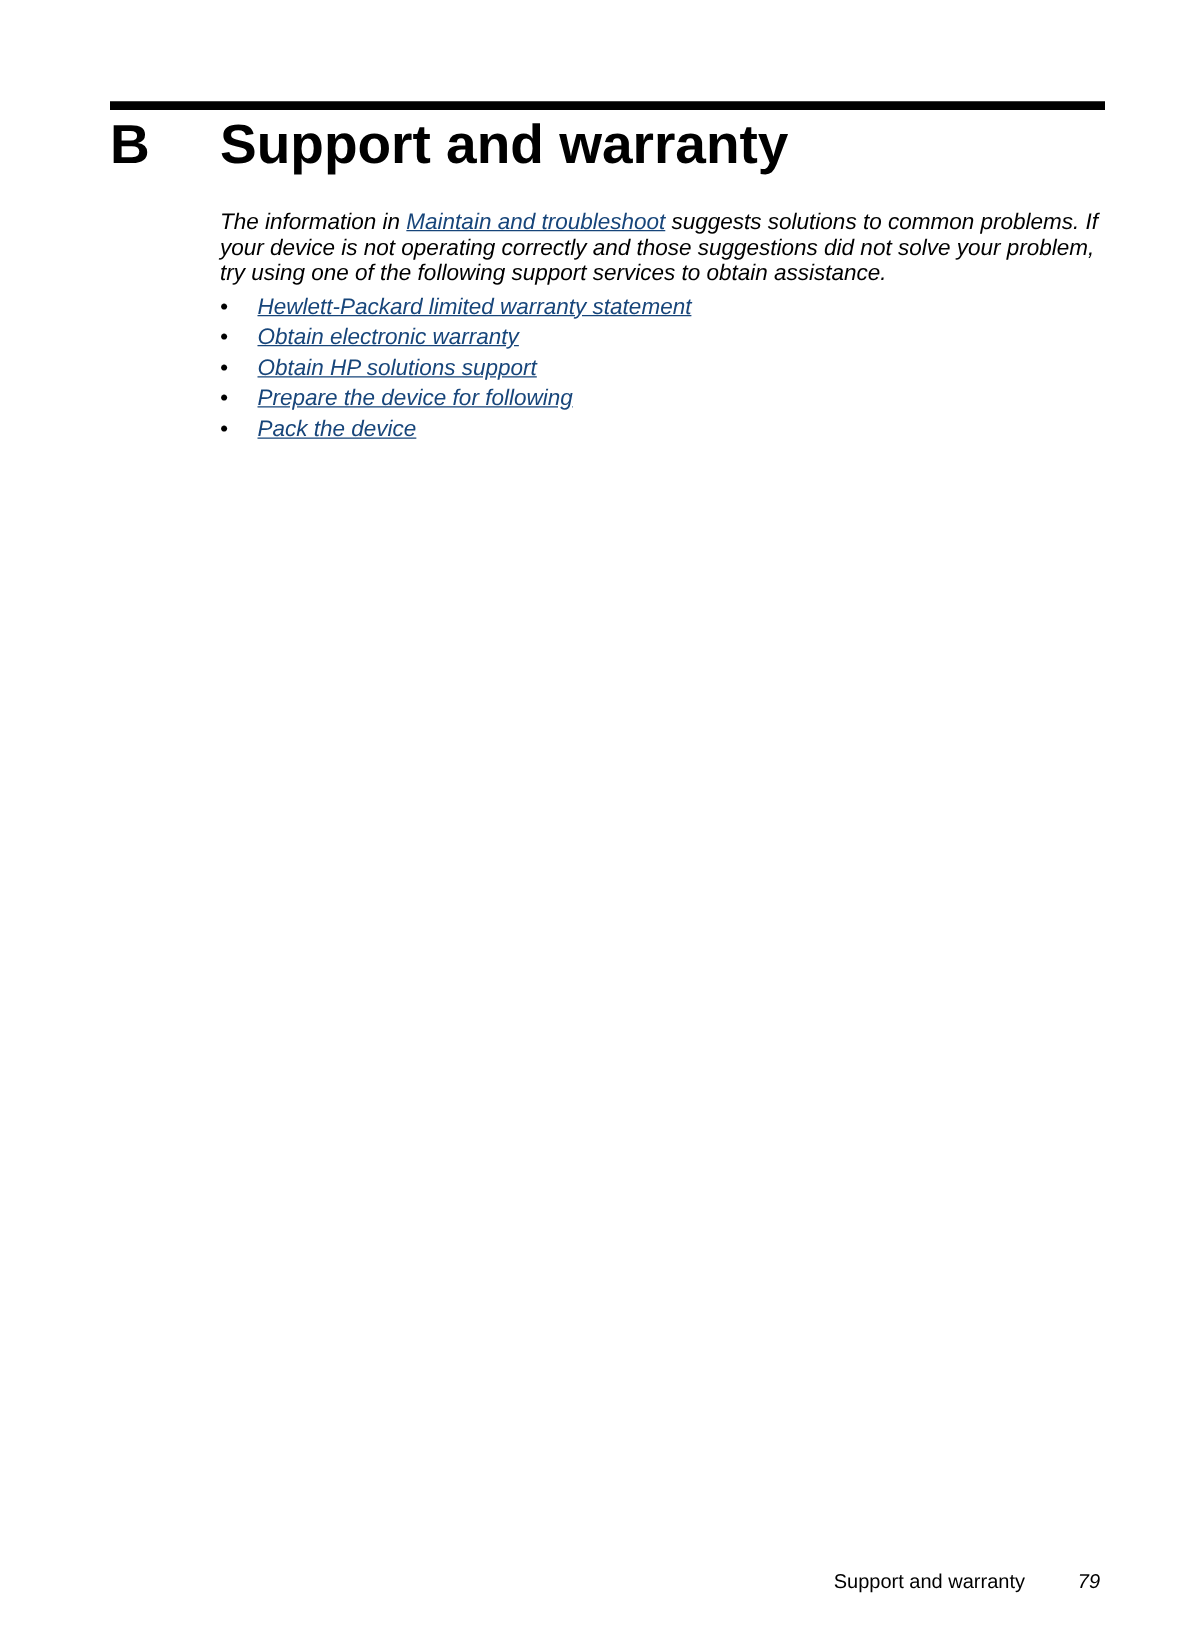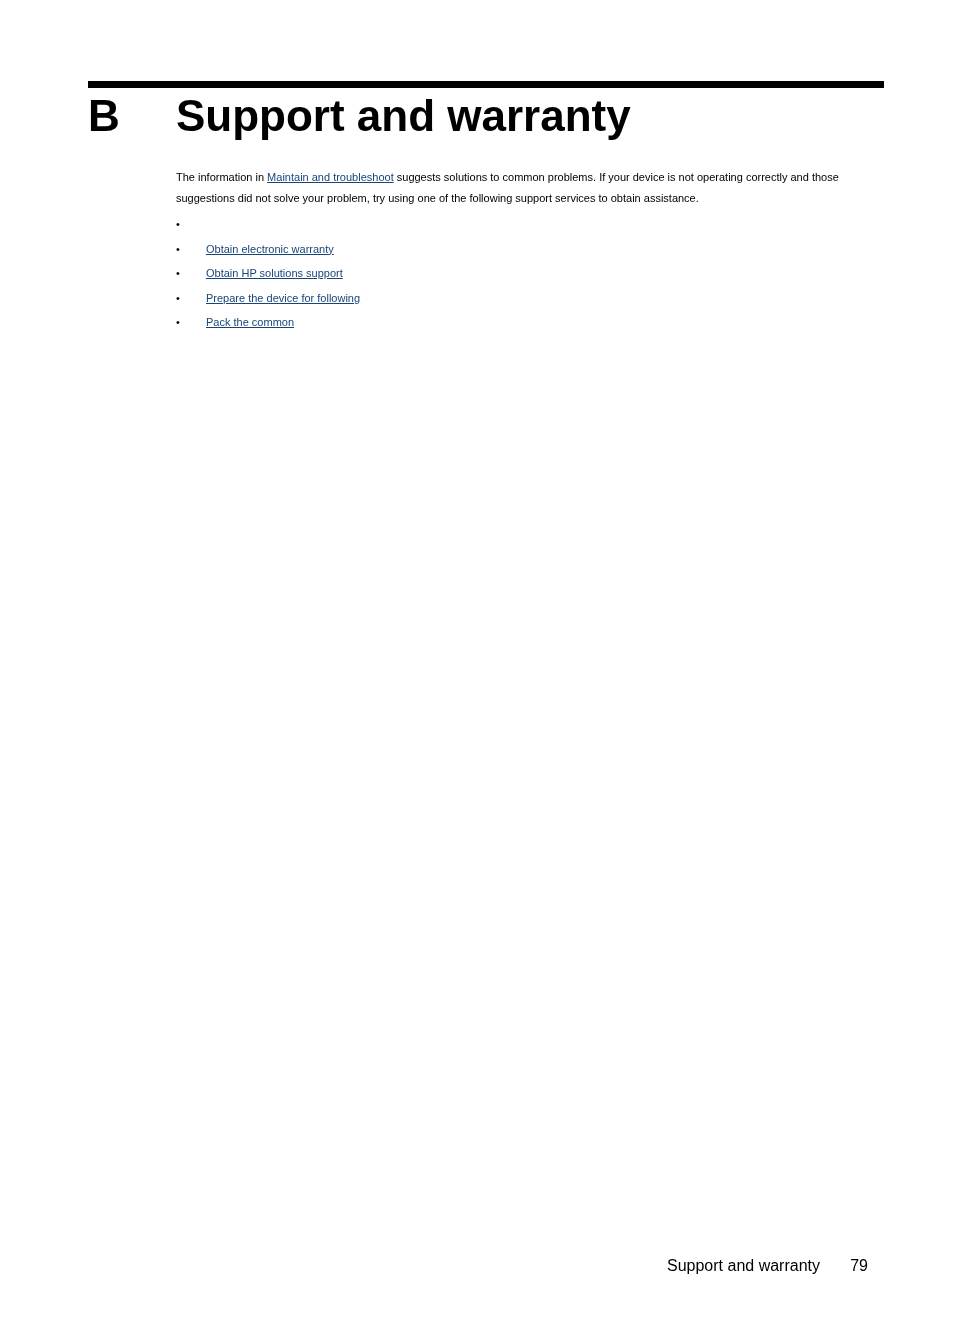--- a/index.html
+++ b/index.html
@@ -1,43 +1,43 @@
 <!DOCTYPE html>
 <html><head>
 <meta charset="utf-8">
 <style>
   html, body { margin: 0; padding: 0; background: #ffffff; }
   body { width: 954px; height: 1321px; position: relative; font-family: "Liberation Sans", sans-serif; color: #000; }
   .rule { position: absolute; left: 88px; top: 81px; width: 796px; height: 7px; background: #000; }
   .chapter-letter { position: absolute; left: 88px; top: 90px; font-size: 44px; font-weight: bold; line-height: 52px; }
   .chapter-title { position: absolute; left: 176px; top: 90px; font-size: 44px; font-weight: bold; line-height: 52px; }
-  .body { position: absolute; left: 176px; top: 167px; width: 708px; font-size: 11px; line-height: 20.5px; }
+  .body { position: absolute; left: 176px; top: 167px; width: 708px; font-size: 18px; line-height: 20.5px; font-style: italic; }
   .body p { margin: 0 0 4px 0; }
   a.link { color: #17457a; text-decoration: underline; }
   ul.topics { list-style: none; margin: 0; padding: 0; }
   ul.topics li { position: relative; padding-left: 30px; height: 24.5px; line-height: 24.5px; }
   ul.topics li .bullet { position: absolute; left: 0; top: 0; }
   .footer { position: absolute; top: 1256px; left: 0; width: 884px; font-size: 16px; line-height: 20px; }
   .footer-title { position: absolute; left: 667px; }
-  .footer-page { position: absolute; right: 16px; }
+  .footer-page { position: absolute; right: 4px; font-style: italic; }
 </style>
 </head>
 <body>
 
 <div class="rule"></div>
 <div class="chapter-letter">B</div>
 <h1 class="chapter-title" style="margin:0;font-size:44px;">Support and warranty</h1>
 
 <div class="body">
   <p><span>The information in </span><a class="link" href="#">Maintain and troubleshoot</a><span> suggests solutions to common problems. If your device is not operating correctly and those suggestions did not solve your problem, try using one of the following support services to obtain assistance.</span></p>
   <ul class="topics">
-    <li><span class="bullet">•</span></li>
+    <li><span class="bullet">•</span><a class="link" href="#">Hewlett-Packard limited warranty statement</a></li>
     <li><span class="bullet">•</span><a class="link" href="#">Obtain electronic warranty</a></li>
     <li><span class="bullet">•</span><a class="link" href="#">Obtain HP solutions support</a></li>
     <li><span class="bullet">•</span><a class="link" href="#">Prepare the device for following</a></li>
-    <li><span class="bullet">•</span><a class="link" href="#">Pack the common</a></li>
+    <li><span class="bullet">•</span><a class="link" href="#">Pack the device</a></li>
   </ul>
 </div>
 
 <div class="footer">
   <span class="footer-title">Support and warranty</span>
   <span class="footer-page">79</span>
 </div>
 
 </body></html>

